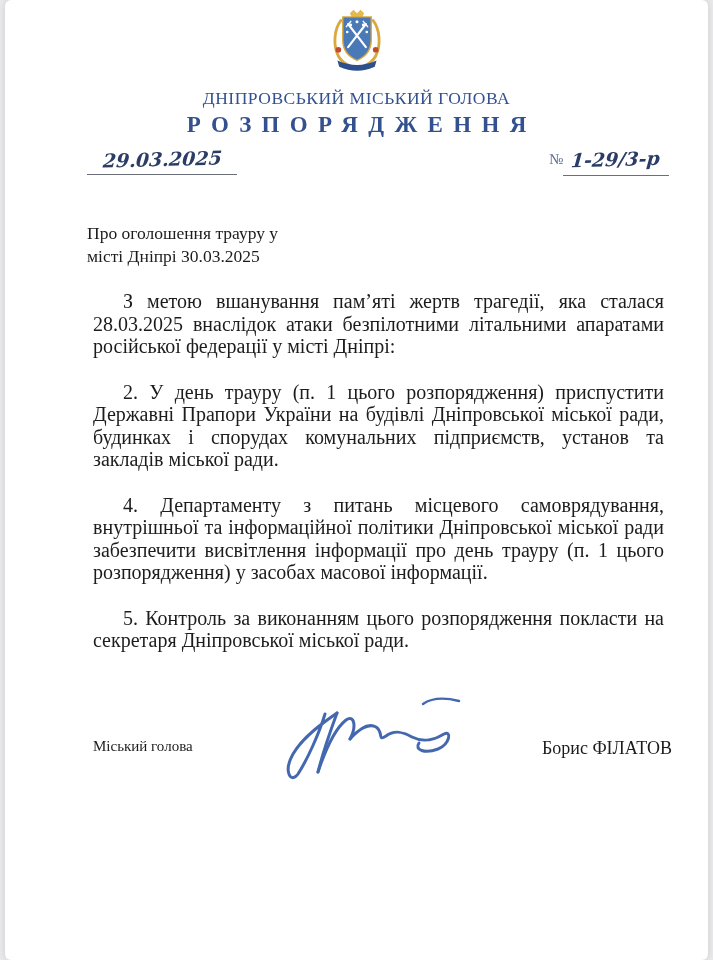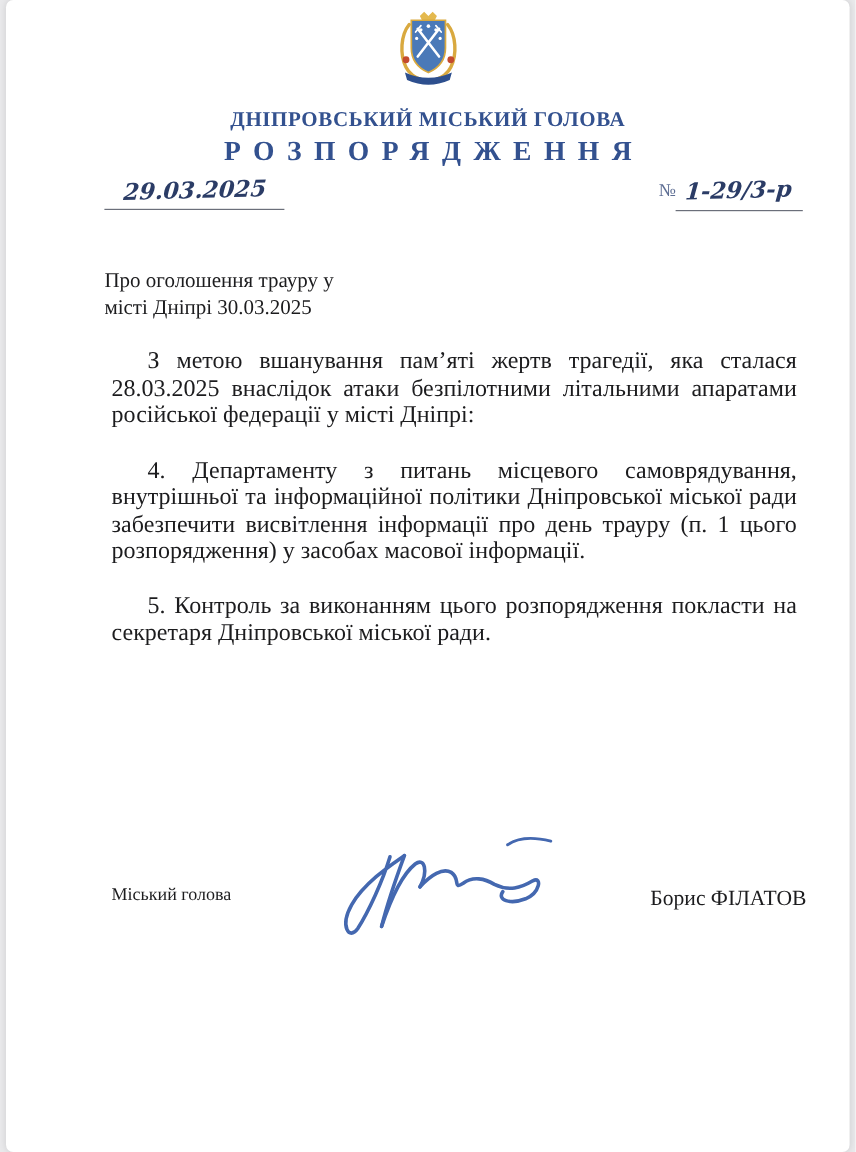--- a/index.html
+++ b/index.html
@@ -22,21 +22,21 @@
     position: absolute;
     top: 8px; left: 0; right: 0;
     text-align: center;
   }
   .emblem { display: inline-block; }
   .org-name {
     margin-top: 12px;
     font-size: 17.5px;
     letter-spacing: 0.5px;
     color: #33518f;
-    font-weight: 700;
+    font-weight: 400;
   }
   .doc-type {
     margin-top: 3px;
     font-size: 23px;
     font-weight: bold;
     letter-spacing: 0.45em;
     text-indent: 0.45em; 
     color: #33518f;
   }
   
@@ -157,20 +157,21 @@
     <span class="no-label">№</span><span class="number-underline"><span class="hand">1-29/3-р</span></span>
   </div>
 
   <div class="subject">
     <div>Про оголошення трауру у</div>
     <div>місті Дніпрі 30.03.2025</div>
   </div>
 
   <div class="body-text">
     <p>З метою вшанування пам’яті жертв трагедії, яка сталася 28.03.2025 внаслідок атаки безпілотними літальними апаратами російської федерації у місті Дніпрі:</p>
+    <p>2. У день трауру (п. 1 цього розпорядження) приспустити Державні Прапори України на будівлі Дніпровської міської ради, будинках і спорудах комунальних підприємств, установ та закладів міської ради.</p>
     <p>4. Департаменту з питань місцевого самоврядування, внутрішньої та інформаційної політики Дніпровської міської ради забезпечити висвітлення інформації про день трауру (п. 1 цього розпорядження) у засобах масової інформації.</p>
     <p>5. Контроль за виконанням цього розпорядження покласти на секретаря Дніпровської міської ради.</p>
   </div>
 
   <div class="sig-position">Міський голова</div>
 
   <span class="sig-image">
     <svg width="210" height="100" viewBox="0 0 210 100" xmlns="http://www.w3.org/2000/svg">
       <g fill="none" stroke="#4468b0" stroke-width="3" stroke-linecap="round">
         <path d="M52,22 C46,42 34,68 25,82 C18,92 10,80 20,62 C31,43 54,28 64,21"></path>

